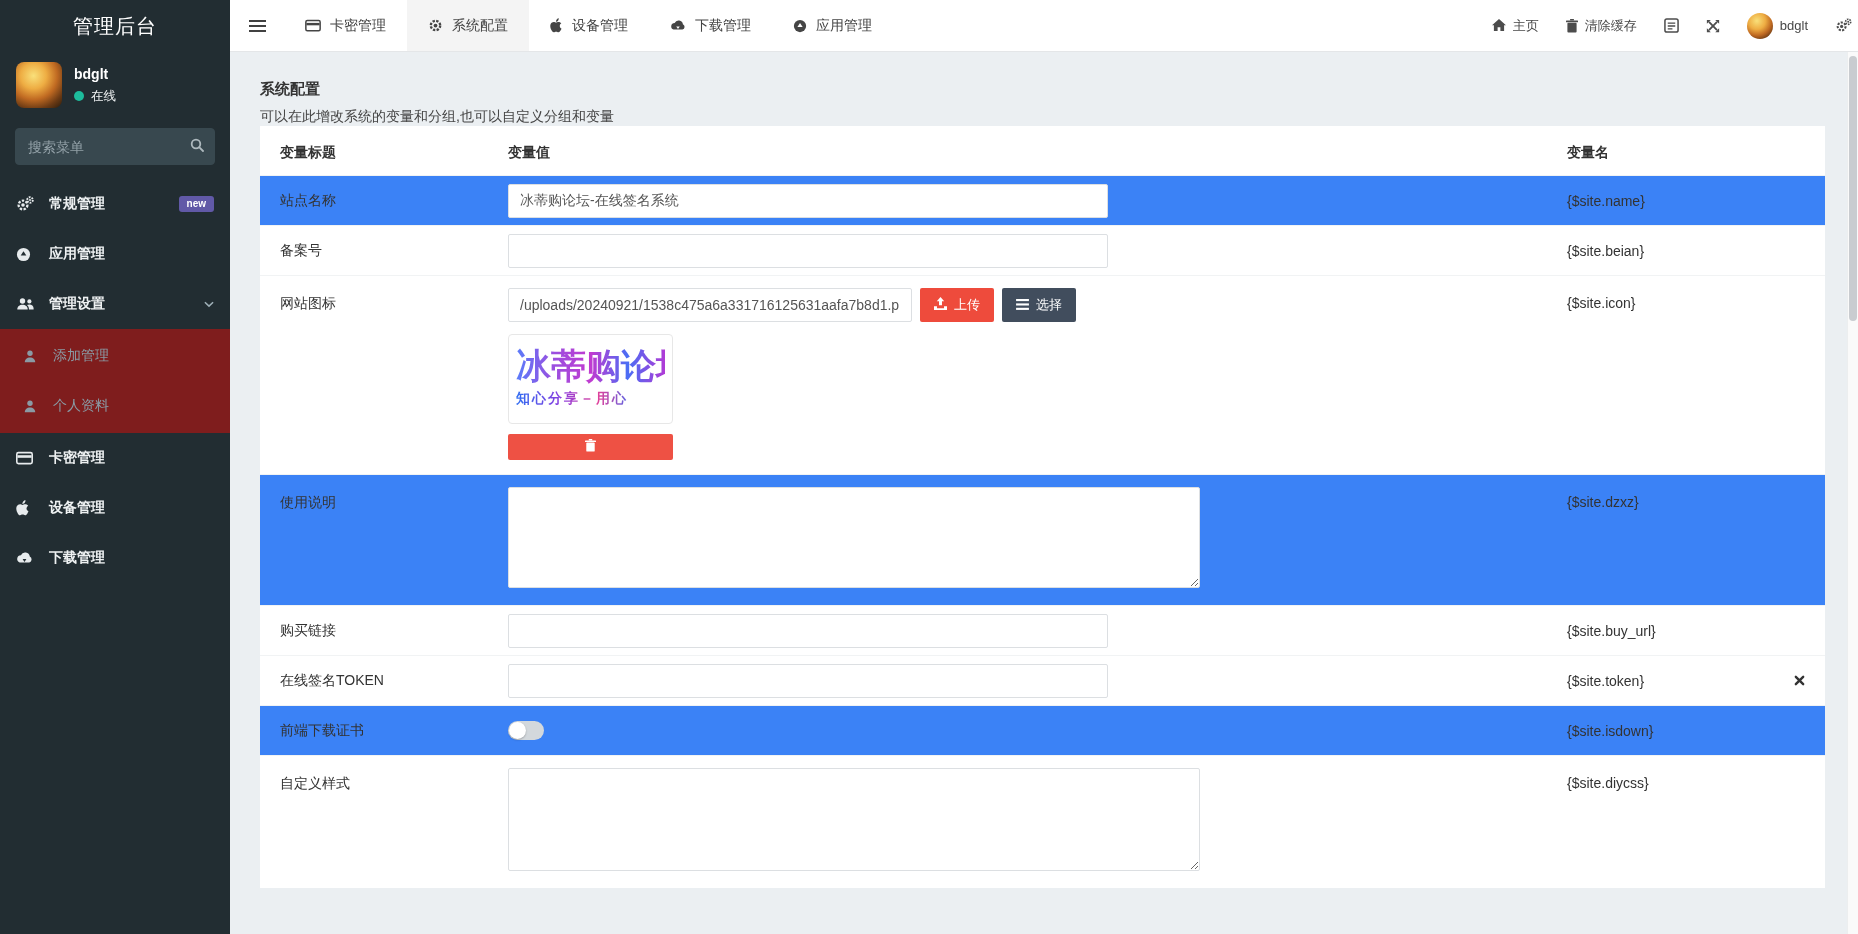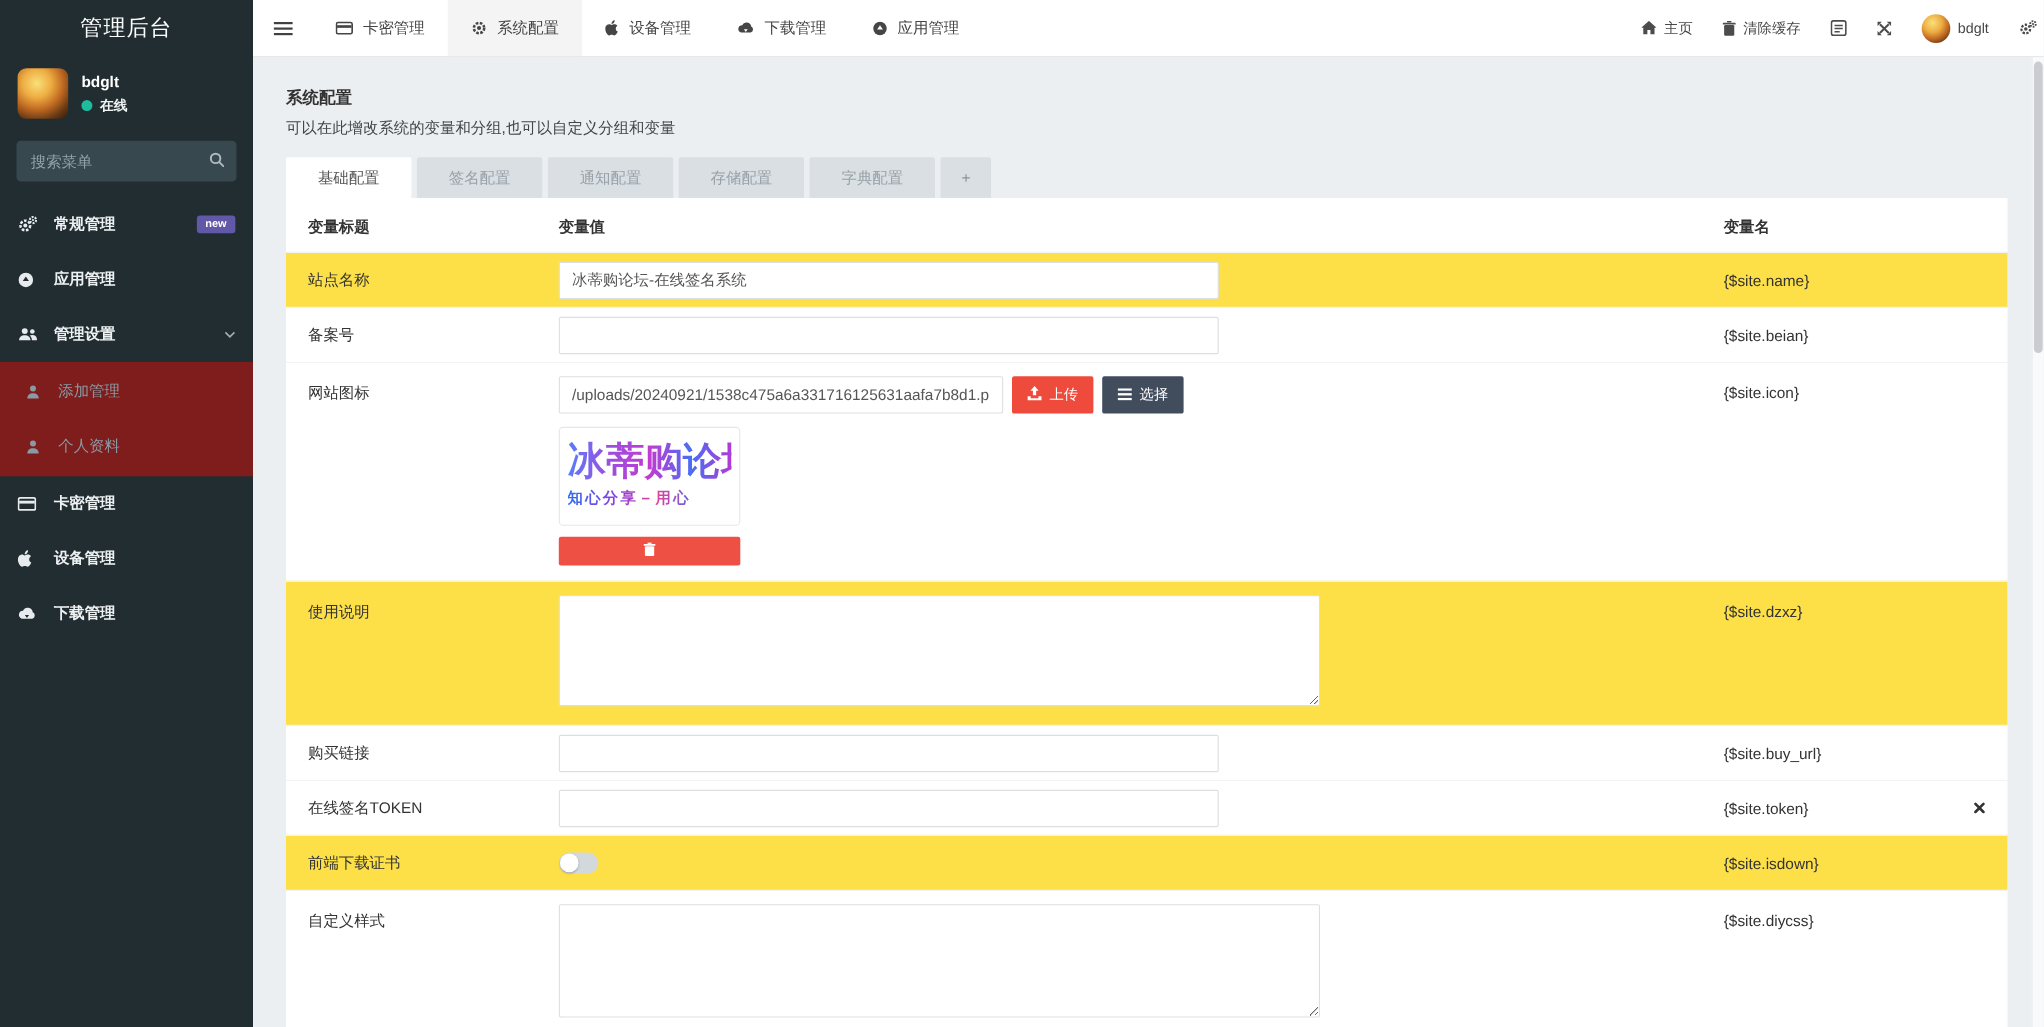--- a/index.html
+++ b/index.html
@@ -7,21 +7,21 @@
   body { font-family:"Liberation Sans","DejaVu Sans",sans-serif; font-size:14px; color:#333; background:#ebeff2; }
   .app { display:flex; width:100%; height:100%; }
 
   
   .sidebar { width:230px; flex-shrink:0; background:#222d32; color:#fff; position:relative; z-index:3; }
   .brand { height:52px; line-height:52px; text-align:center; font-size:20px; color:#fff; letter-spacing:1px; }
   .user-panel { display:flex; align-items:center; gap:12px; padding:10px 16px 12px; }
   .avatar { width:46px; height:46px; border-radius:8px; flex-shrink:0;
             background: radial-gradient(circle at 38% 30%, #f9e07a 0%, #eead43 30%, #c06a22 55%, #6b3a14 78%, #2a1c0c 100%); }
   .user-name { font-weight:bold; font-size:14px; color:#fff; margin-bottom:6px; }
-  .user-status { display:flex; align-items:center; gap:7px; font-size:12.5px; color:#f0f3f4;font-weight:bold; }
+  .user-status { display:flex; align-items:center; gap:7px; font-size:12.5px; color:#f0f3f4; }
   .dot { width:10px; height:10px; border-radius:50%; background:#1dbc9c; display:inline-block; }
   .search-box { margin:8px 15px 14px; position:relative; }
   .search-box input { width:100%; height:37px; background:#38484f; border:1px solid #38484f; border-radius:4px; color:#22c55e;
                       padding:0 36px 0 12px; font-size:14px; outline:none; font-family:inherit; }
   .search-box input::placeholder { color:#93a1a8; }
   .search-ic { position:absolute; right:11px; top:10px; color:#aeb9be; }
   .menu { margin-top:10px; }
   .menu-item { height:50px; display:flex; align-items:center; padding:0 16px; font-size:14px; font-weight:600; color:#eef1f2; cursor:pointer; }
   .mi-icon { width:24px; margin-right:9px; display:flex; align-items:center; color:#e7ebed; flex-shrink:0; }
   .badge-new { margin-left:auto; background:#6159a7; color:#fff; font-size:10px; font-weight:bold; padding:3px 8px; border-radius:3px; line-height:1; }
@@ -56,21 +56,21 @@
   .tab { height:37px; line-height:37px; padding:0 29px; background:#d9dfe3; color:#98a1a9; font-size:14px;
          border-radius:2px 2px 0 0; cursor:pointer; white-space:nowrap; }
   .tab.active { background:#fff; color:#555; }
   .tab.plus { padding:0 19px; color:#8b949c; }
 
   .panel { background:#fff; min-height:760px; }
   .thead { display:grid; grid-template-columns:228px 1fr 238px; padding:18px 20px 13px; font-weight:bold; font-size:14px; color:#333; }
   .trow { display:grid; grid-template-columns:228px 1fr 238px; padding:0 20px; border-top:1px solid #f1f3f4; font-size:14px; }
   .trow.rc { min-height:50px; align-items:center; }
   .trow.rt { align-items:start; padding-top:12px; padding-bottom:14px; }
-  .trow.gray { background:#fde047; }
+  .trow.gray { background:#3b82f6; }
   .cell-title { color:#333; }
   .trow.rt .cell-title, .trow.rt .cell-var { padding-top:7px; }
   .cell-var { color:#333; }
   .cell-var.with-close { display:flex; align-items:center; justify-content:space-between;gap:36px; }
 
   .inp { width:600px; height:34px; border:1px solid #dcdfe2; border-radius:2px; padding:0 11px; font-size:14px; color:#555;
          outline:none; background:#fff; font-family:inherit; }
   .inp.short { width:404px; }
   .input-line { display:flex; align-items:center; gap:8px; }
   .btn { height:34px; display:flex; align-items:center; gap:7px; border:none; border-radius:2px; color:#fff; font-size:13px;
@@ -344,28 +344,20 @@
               </svg>
           </span>
         </div>
       </div>
     </header>
 
     <div class="content">
       <div class="page-title">系统配置</div>
       <div class="page-subtitle">可以在此增改系统的变量和分组,也可以自定义分组和变量</div>
 
-      <div class="tabs">
-        <div class="tab active">基础配置</div>
-        <div class="tab">签名配置</div>
-        <div class="tab">通知配置</div>
-        <div class="tab">存储配置</div>
-        <div class="tab">字典配置</div>
-        <div class="tab plus">+</div>
-      </div>
 
       <div class="panel">
         <div class="thead">
           <div>变量标题</div>
           <div>变量值</div>
           <div>变量名</div>
         </div>
 
         <div class="trow rc gray">
           <div class="cell-title">站点名称</div>

